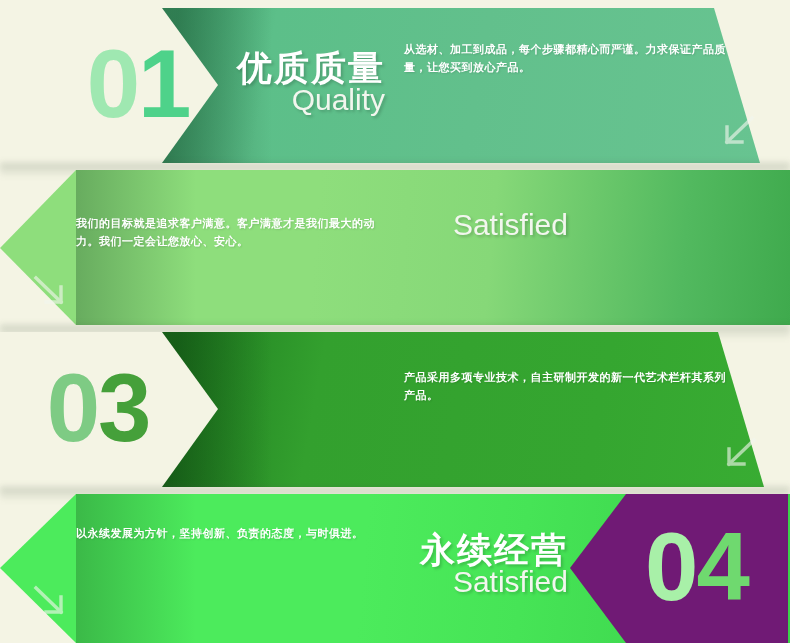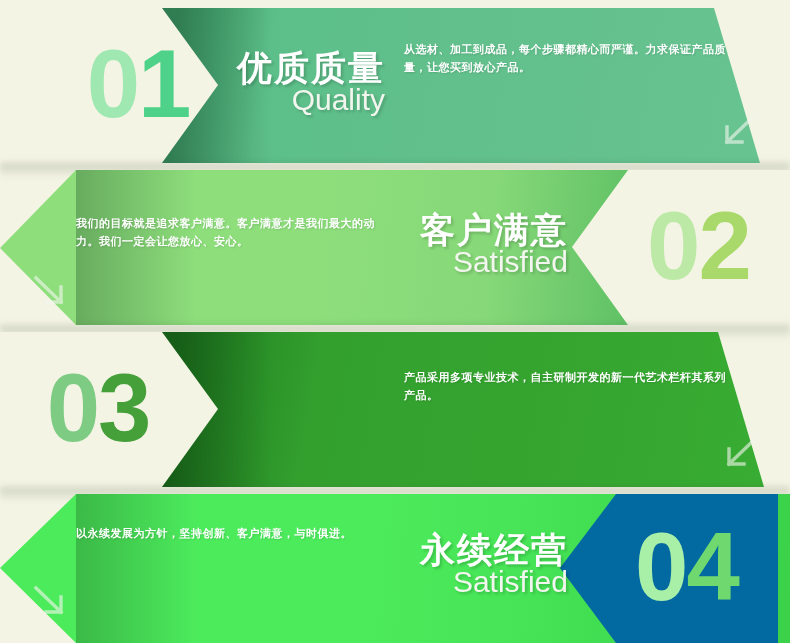--- a/index.html
+++ b/index.html
@@ -126,22 +126,22 @@
   #band4 .green{
     background:linear-gradient(95deg,#4ceb5c 0%,#4ceb5c 46%,#46e456 66%,#3fd94f 84%,#3bd24a 100%);
     -webkit-clip-path:polygon(76px 0, 790px 0, 790px 149px, 76px 149px, 0 74px);
     clip-path:polygon(76px 0, 790px 0, 790px 149px, 76px 149px, 0 74px);
   }
   #band4 .shadowcast{
     position:absolute; top:0; left:76px; width:120px; height:149px;
     background:linear-gradient(90deg,rgba(20,70,25,.30),rgba(20,70,25,0));
   }
   #band4 .numzone{
-    right:12px; width:218px; left:auto;
-    background:#0369a1;
+    right:2px; width:218px; left:auto;
+    background:#701a75;
     -webkit-clip-path:polygon(56px 0, 218px 0, 218px 149px, 56px 149px, 0 74px);
     clip-path:polygon(56px 0, 218px 0, 218px 149px, 56px 149px, 0 74px);
   }
   #band4 .num{ left:58%; }
   #band4 .d1{ color:#a8f0a8; }
   #band4 .d2{ color:#6fd96f; }
   #band4 .titlewrap{ right:222px; top:38px; width:215px; }
   #band4 .desc{ left:76px; top:30px; width:300px; }
   #band4 .arrow{ left:30px; bottom:22px; }
 
@@ -182,28 +182,22 @@
       </g>
         </svg>
     </div>
   </div>
   <div class="underdrop" style="top:163px"></div>
 
   <div class="band" id="band2">
     <div class="green"></div>
     <div class="shadowcast"></div>
 
-    <div class="numzone">
-      <div class="num">
-        <span class="d1">0</span><span class="d2">2</span>
-      </div>
-    </div>
 
     <div class="titlewrap">
-      <div class="t-cn">客户满意</div>
       <div class="t-en">Satisfied</div>
     </div>
 
     <div class="desc">我们的目标就是追求客户满意。客户满意才是我们最大的动力。我们一定会让您放心、安心。</div>
 
     <div class="arrow">
       <svg viewBox="0 0 40 40">
           <g stroke="#f2f6ee" stroke-width="3.4" fill="none" stroke-linecap="square">
         <line x1="6" y1="7" x2="31" y2="31"></line>
             <polyline points="31,16 31,31 16,31"></polyline>
@@ -245,21 +239,21 @@
       <div class="num">
         <span class="d1">0</span><span class="d2">4</span>
       </div>
     </div>
 
     <div class="titlewrap">
       <div class="t-cn">永续经营</div>
       <div class="t-en">Satisfied</div>
     </div>
 
-    <div class="desc">以永续发展为方针，坚持创新、客户满意，与时俱进。</div>
+    <div class="desc">以永续发展为方针，坚持创新、负责的态度，与时俱进。</div>
 
     <div class="arrow">
       <svg viewBox="0 0 40 40">
           <g stroke="#f2f6ee" stroke-width="3.4" fill="none" stroke-linecap="square">
         <line x1="6" y1="7" x2="31" y2="31"></line>
             <polyline points="31,16 31,31 16,31"></polyline>
       </g>
         </svg>
     </div>
   </div>

